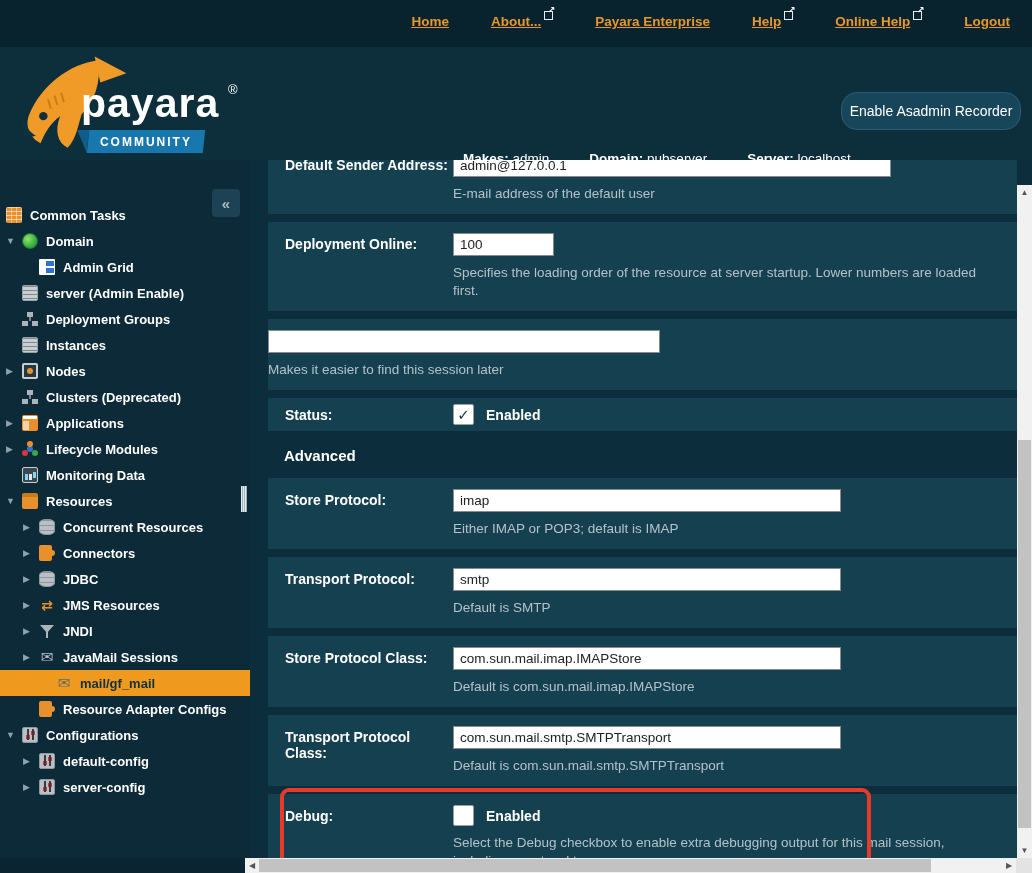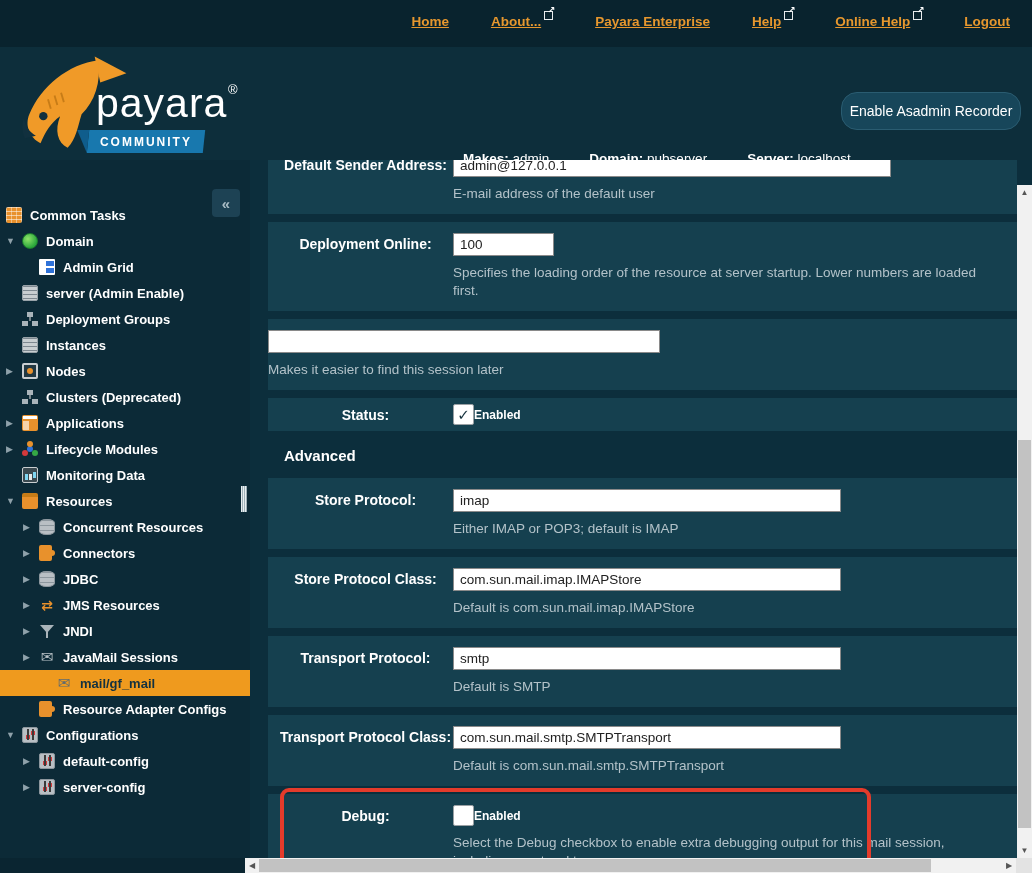--- a/index.html
+++ b/index.html
@@ -10,21 +10,21 @@
   .topnav { position:absolute; left:0; top:0; width:1032px; height:47px; background:#09232e; }
   .topnav nav { position:absolute; right:22px; top:14px; display:flex; align-items:center; gap:42px; }
   .topnav a { color:#e6972e; font-size:13.5px; font-weight:bold; text-decoration:underline; cursor:pointer; white-space:nowrap; display:inline-flex; align-items:flex-start; }
   .ext { display:inline-block; position:relative; width:9px; height:9px; border:1px solid #e8ecee; margin-left:3px; margin-top:-3px; background:#09232e; }
   .ext .ext-a { position:absolute; right:-3px; top:-7px; color:#fff; font-size:9px; font-weight:bold; }
 
   
   .header { position:absolute; left:0; top:47px; width:1032px; height:113px; background:#0d2e3b; }
   .brand { position:absolute; left:20px; top:7px; width:230px; height:104px; }
   .brand svg { position:absolute; left:0; top:2px; }
-  .wordmark { position:absolute; left:76px; top:26px; color:#fff; font-size:41px; font-weight:normal; letter-spacing:1px; }
+  .wordmark { position:absolute; left:61px; top:26px; color:#fff; font-size:41px; font-weight:bold; letter-spacing:1px; }
   .regmark { position:absolute; left:208px; top:28px; color:#fff; font-size:13px; }
   .ribbon { position:absolute; left:68px; top:76px; width:116px; height:23px; background:#1878ae; transform:skewX(-6deg); display:flex; align-items:center; justify-content:center; }
   .ribbon::before { content:""; position:absolute; left:-12px; top:0; border-top:23px solid #0f5d8c; border-left:12px solid transparent; }
   .ribbon span { color:#fff; font-size:12px; font-weight:bold; letter-spacing:2px; transform:skewX(6deg); }
   .header-info { position:absolute; left:463px; top:104px; display:flex; gap:40px; color:#fff; font-size:13.5px; white-space:nowrap; }
   .header-info b { font-weight:bold; }
   .recorder-btn { position:absolute; right:11px; top:45px; width:180px; height:38px; background:#17465a; border:1px solid #2a5c71; border-radius:16px; color:#fff; font-size:14px; display:flex; align-items:center; justify-content:center; cursor:pointer; }
 
   
   .sidebar { position:absolute; left:0; top:160px; width:250px; height:713px; background:#0c2a37; padding-top:42px; }
@@ -67,29 +67,29 @@
   .i-sliders { background:#b9bfc4; border-radius:2px; border:1px solid #8d979e;
     background-image:linear-gradient(#3a3a3a,#3a3a3a),linear-gradient(#3a3a3a,#3a3a3a),linear-gradient(#d3393c,#d3393c),linear-gradient(#d3393c,#d3393c);
     background-size:2px 11px,2px 11px,4px 4px,4px 4px; background-position:4px 1px,9px 1px,3px 7px,8px 3px; background-repeat:no-repeat; }
 
   
   .content { position:absolute; left:250px; top:160px; width:767px; height:698px; background:#0c2e3c; overflow:hidden; }
   .rows { margin-left:18px; width:749px; }
   .frow { position:relative; background:#15404f; padding:11px 0; display:flex; margin-bottom:8px; }
   .frow.first { margin-top:-17px; }
   .frow.compact { padding:6px 0; }
-  .flabel { flex:0 0 185px; padding-left:10px; color:#fff; font-size:14px; font-weight:bold; padding-top:3px;text-align:center; }
+  .flabel { flex:0 0 185px; padding-left:17px; color:#fff; font-size:14px; font-weight:bold; padding-top:3px; }
   .ffield { flex:1; }
   .ffield input { display:block; height:23px; border:1px solid #8a8a8a; background:#fff; color:#222; font-size:13.5px; font-family:"Liberation Sans","DejaVu Sans",sans-serif; padding:0 6px; }
   .w440{width:438px} .w103{width:101px} .w394{width:392px} .w390{width:388px}
   .fhelp { margin-top:8px; color:#b3c2c9; font-size:13.5px; line-height:18px; padding-right:20px; }
   .cbwrap { display:flex; align-items:center; }
   .cb { width:21px; height:21px; background:#fff; border:1px solid #9aa0a4; border-radius:2px; display:inline-flex; align-items:center; justify-content:center; color:#16323e; font-size:15px; font-weight:bold; cursor:pointer; }
   .cb.unchecked { color:transparent; }
-  .cblabel { color:#fff; font-size:12px; font-weight:bold; }
+  .cblabel { margin-left:12px; color:#fff; font-size:14px; font-weight:bold; }
   .adv-heading { margin:16px 0 14px 16px; color:#fff; font-size:15px; font-weight:bold; }
   .annotation { position:absolute; left:12px; right:146px; top:-6px; bottom:4px; border:4px solid #e43b2b; border-radius:9px; pointer-events:none; }
 
   
   .vscroll { position:absolute; left:1017px; top:185px; width:15px; height:673px; background:#f1f1f1; }
   .varrow { position:absolute; left:0; width:15px; height:15px; color:#555; font-size:8px; display:flex; align-items:center; justify-content:center; cursor:pointer; }
   .varrow.up { top:0; } .varrow.down { bottom:0; }
   .vthumb { position:absolute; left:1px; top:255px; width:13px; height:388px; background:#c2c2c2; cursor:pointer; }
   .hscroll { position:absolute; left:245px; top:858px; width:787px; height:15px; background:#f1f1f1; }
   .harrow { position:absolute; top:0; width:14px; height:15px; color:#555; font-size:8px; display:flex; align-items:center; justify-content:center; cursor:pointer; }
@@ -323,32 +323,32 @@
 
       <div class="frow">
         <div class="flabel">Store Protocol:</div>
         <div class="ffield">
           <input class="w390" value="imap" style="">
           <div class="fhelp">Either IMAP or POP3; default is IMAP</div>
         </div>
       </div>
 
       <div class="frow">
+        <div class="flabel">Transport Protocol:</div>
+        <div class="ffield">
+          <input class="w390" value="smtp" style="">
+          <div class="fhelp">Default is SMTP</div>
+        </div>
+      </div>
+
+      <div class="frow">
         <div class="flabel">Store Protocol Class:</div>
         <div class="ffield">
           <input class="w390" value="com.sun.mail.imap.IMAPStore" style="">
           <div class="fhelp">Default is com.sun.mail.imap.IMAPStore</div>
-        </div>
-      </div>
-
-      <div class="frow">
-        <div class="flabel">Transport Protocol:</div>
-        <div class="ffield">
-          <input class="w390" value="smtp" style="">
-          <div class="fhelp">Default is SMTP</div>
         </div>
       </div>
 
       <div class="frow">
         <div class="flabel">Transport Protocol Class:</div>
         <div class="ffield">
           <input class="w390" value="com.sun.mail.smtp.SMTPTransport" style="">
           <div class="fhelp">Default is com.sun.mail.smtp.SMTPTransport</div>
         </div>
       </div>

